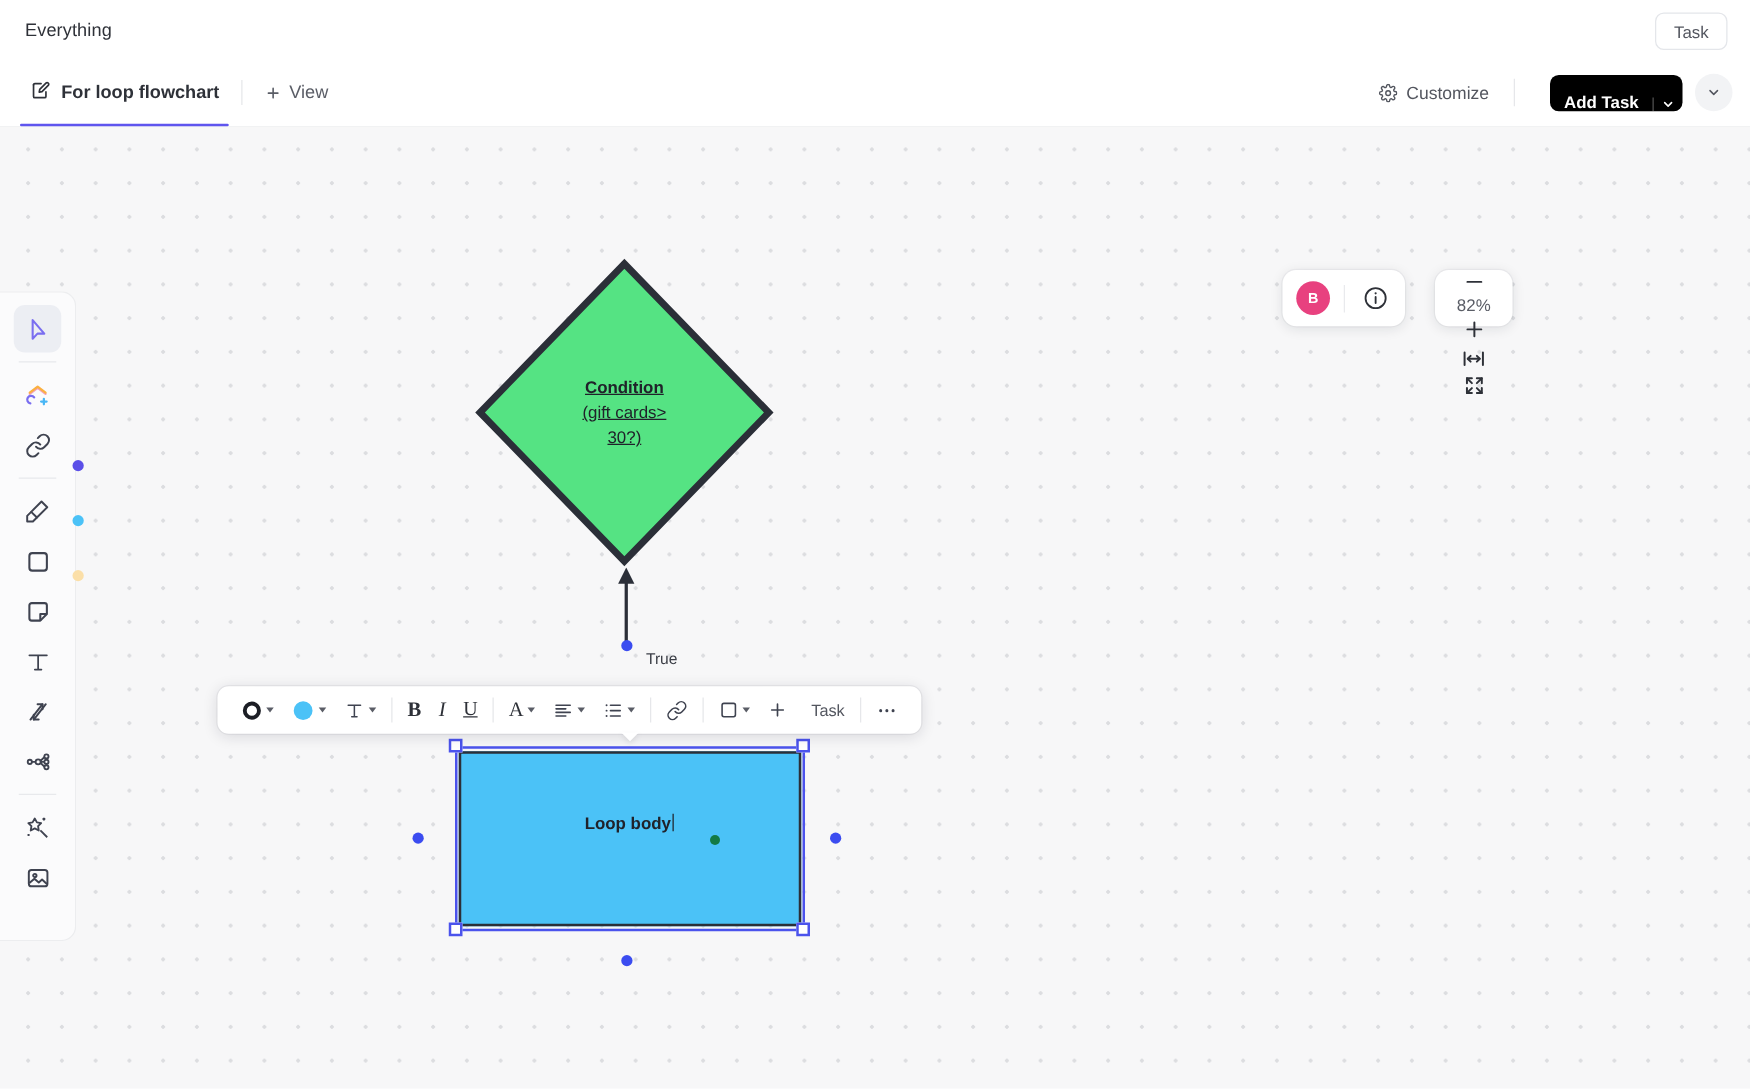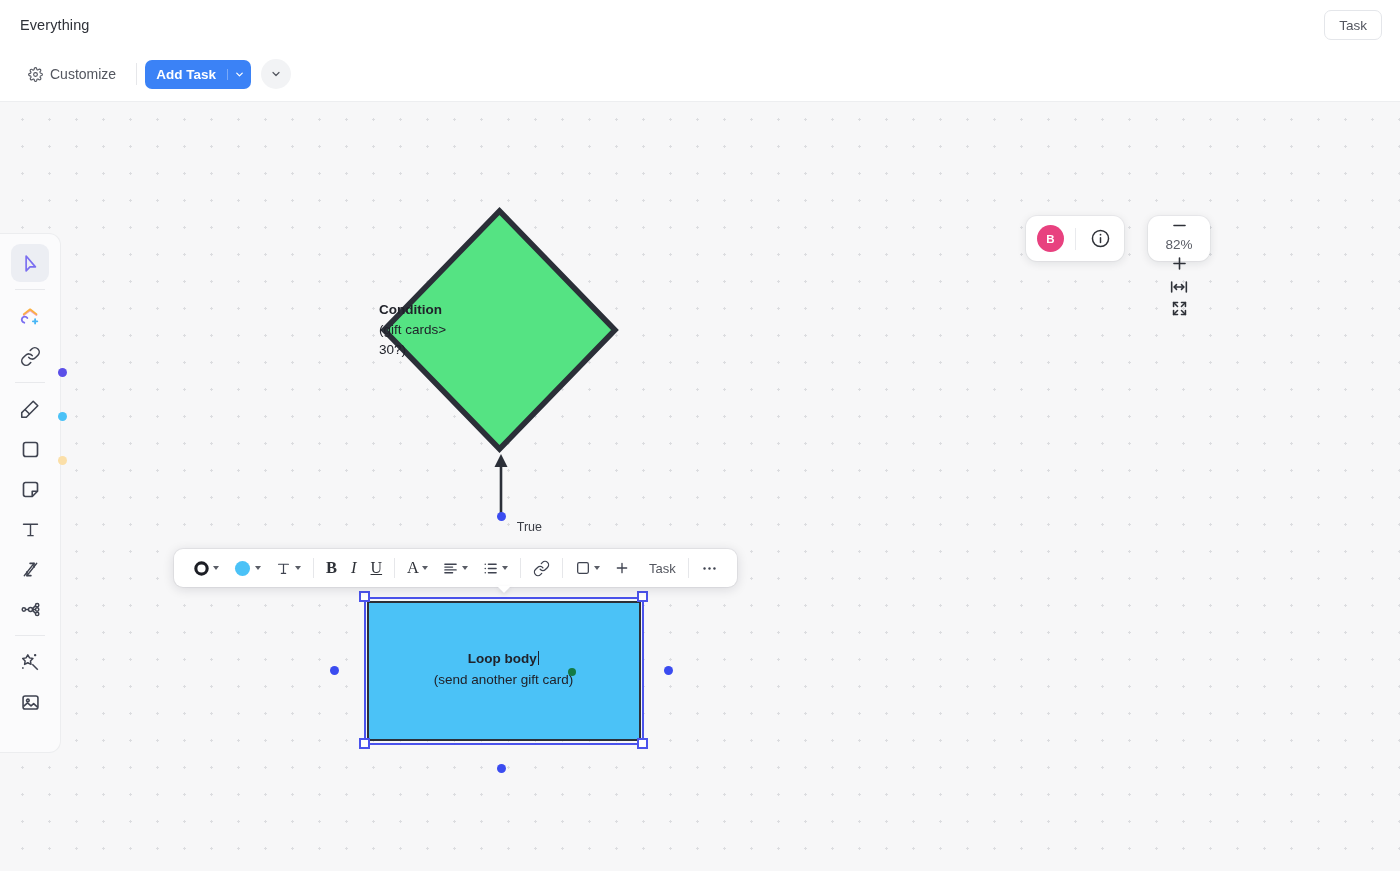--- a/index.html
+++ b/index.html
@@ -48,22 +48,22 @@
     display: flex; align-items: center; gap: 6px; font-size: 14.5px;
     color: #5a5d66; padding: 0 8px; cursor: pointer;
   }
   .tabbar-right { display: flex; align-items: center; gap: 0; }
   .customize {
     display: flex; align-items: center; gap: 7px; font-size: 14px;
     color: #53565f; padding: 0 12px; cursor: pointer; text-align: center;
   }
   .vsep { width: 1px; height: 22px; background: #e6e7ea; margin: 0 8px; }
   .addtask {
-    display: flex; align-items: center; background: #3b82f6;
-    border-radius: 7px; height: 29px; overflow: hidden; cursor: pointer;
+    display: flex; align-items: flex-end; background: #000000;
+    border-radius: 7px; height: 29px; overflow: hidden; cursor: pointer; margin-left: 20px;
   }
   .addtask-label {
     display: flex; align-items: center; padding: 0 11px;
     color: #fff; font-size: 13.5px; font-weight: 700;
   }
   .addtask-caret {
     display: flex; align-items: center; justify-content: center; width: 24px;
     border-left: 1px solid rgba(255,255,255,.32); color: #fff;
   }
   .round-caret {
@@ -102,22 +102,22 @@
     z-index: 7;
   }
 
   
   .diamond {
     position: absolute; left: 379px; top: 104px; width: 241px; height: 248px;
     z-index: 3;
   }
   .diamond-label {
     position: absolute; left: 0; right: 0; top: 94px;
-    font-size: 13.5px; color: #20222a;
-    line-height: 20px; pointer-events: none;
+    text-align: center; font-size: 13.5px; color: #20222a;
+    line-height: 20px; pointer-events: none; text-decoration: underline;
   }
   .diamond-label .t1 { font-weight: 700; }
 
   .connector { position: absolute; left: 470px; top: 352px; width: 62px; height: 72px; z-index: 2; }
   .conn-endpoint {
     position: absolute; left: 497px; top: 410px; width: 9px; height: 9px;
     border-radius: 50%; background: #3b4cf0; z-index: 4;
   }
   .conn-label {
     position: absolute; left: 462px; top: 418px; width: 80px; text-align: right;
@@ -199,20 +199,39 @@
 <body>
 
 <div id="app">
 
   <div class="topbar">
     <div class="workspace-title">Everything</div>
     <button class="share-btn">Task</button>
   </div>
 
   <div class="tabbar">
+    <div class="tabbar-left">
+      <div class="tab active">
+        <span>
+          <svg width="17" height="17" viewBox="0 0 24 24" fill="none" stroke="#2e3138" stroke-width="1.9" stroke-linecap="round" stroke-linejoin="round">
+            <path d="M4 5.5a1.5 1.5 0 0 1 1.5-1.5h7"></path>
+            <path d="M4 5.5v13A1.5 1.5 0 0 0 5.5 20h11a1.5 1.5 0 0 0 1.5-1.5v-5"></path>
+            <path d="M20.6 3.4a1.9 1.9 0 0 1 0 2.7l-7 7-3.2.6.6-3.2 7-7a1.9 1.9 0 0 1 2.6-.1z"></path>
+          </svg>
+        </span>
+        <span>For loop flowchart</span>
+      </div>
+      <div class="tab-sep"></div>
+      <div class="add-view">
+        <svg width="13" height="13" viewBox="0 0 24 24" fill="none" stroke="#5a5d66" stroke-width="2.4" stroke-linecap="round">
+            <path d="M12 5v14M5 12h14"></path>
+          </svg>
+        <span>View</span>
+      </div>
+    </div>
     <div class="tabbar-right">
       <div class="customize">
         <svg width="15" height="15" viewBox="0 0 24 24" fill="none" stroke="#53565f" stroke-width="1.8">
           <circle cx="12" cy="12" r="3"></circle>
           <path d="M19.4 15a1.6 1.6 0 0 0 .3 1.8l.1.1a2 2 0 1 1-2.8 2.8l-.1-.1a1.6 1.6 0 0 0-1.8-.3 1.6 1.6 0 0 0-1 1.5V21a2 2 0 1 1-4 0v-.1a1.6 1.6 0 0 0-1-1.5 1.6 1.6 0 0 0-1.8.3l-.1.1a2 2 0 1 1-2.8-2.8l.1-.1a1.6 1.6 0 0 0 .3-1.8 1.6 1.6 0 0 0-1.5-1H3a2 2 0 1 1 0-4h.1a1.6 1.6 0 0 0 1.5-1 1.6 1.6 0 0 0-.3-1.8l-.1-.1a2 2 0 1 1 2.8-2.8l.1.1a1.6 1.6 0 0 0 1.8.3H9a1.6 1.6 0 0 0 1-1.5V3a2 2 0 1 1 4 0v.1a1.6 1.6 0 0 0 1 1.5 1.6 1.6 0 0 0 1.8-.3l.1-.1a2 2 0 1 1 2.8 2.8l-.1.1a1.6 1.6 0 0 0-.3 1.8V9a1.6 1.6 0 0 0 1.5 1H21a2 2 0 1 1 0 4h-.1a1.6 1.6 0 0 0-1.5 1z"></path>
         </svg>
         <span>Customize</span>
       </div>
       <div class="vsep"></div>
       <div class="addtask">
@@ -248,21 +267,20 @@
       <path d="M31 66 L31 10" stroke="#2b2f38" stroke-width="2.6" fill="none"></path>
       <polygon points="31,0 24.5,13 37.5,13" fill="#2b2f38"></polygon>
     </svg>
     <div class="conn-endpoint"></div>
     <div class="conn-label">True</div>
 
     <div class="rect-wrap">
       <div class="rect-shape"></div>
       <div class="rect-label">
         <div class="t1"><span>Loop body</span><span class="caret-text"></span></div>
-        <div>(send another gift card)</div>
       </div>
       <div class="sel-frame"></div>
       <div class="handle" style="left:-3px;  top:-6px;"></div>
       <div class="handle" style="left:275px; top:-6px;"></div>
       <div class="handle" style="left:-3px;  top:141px;"></div>
       <div class="handle" style="left:275px; top:141px;"></div>
     </div>
     <div class="port" style="left:330px; top:564px;"></div>
     <div class="port" style="left:664px; top:564px;"></div>
     <div class="port" style="left:497px; top:662px;"></div>

